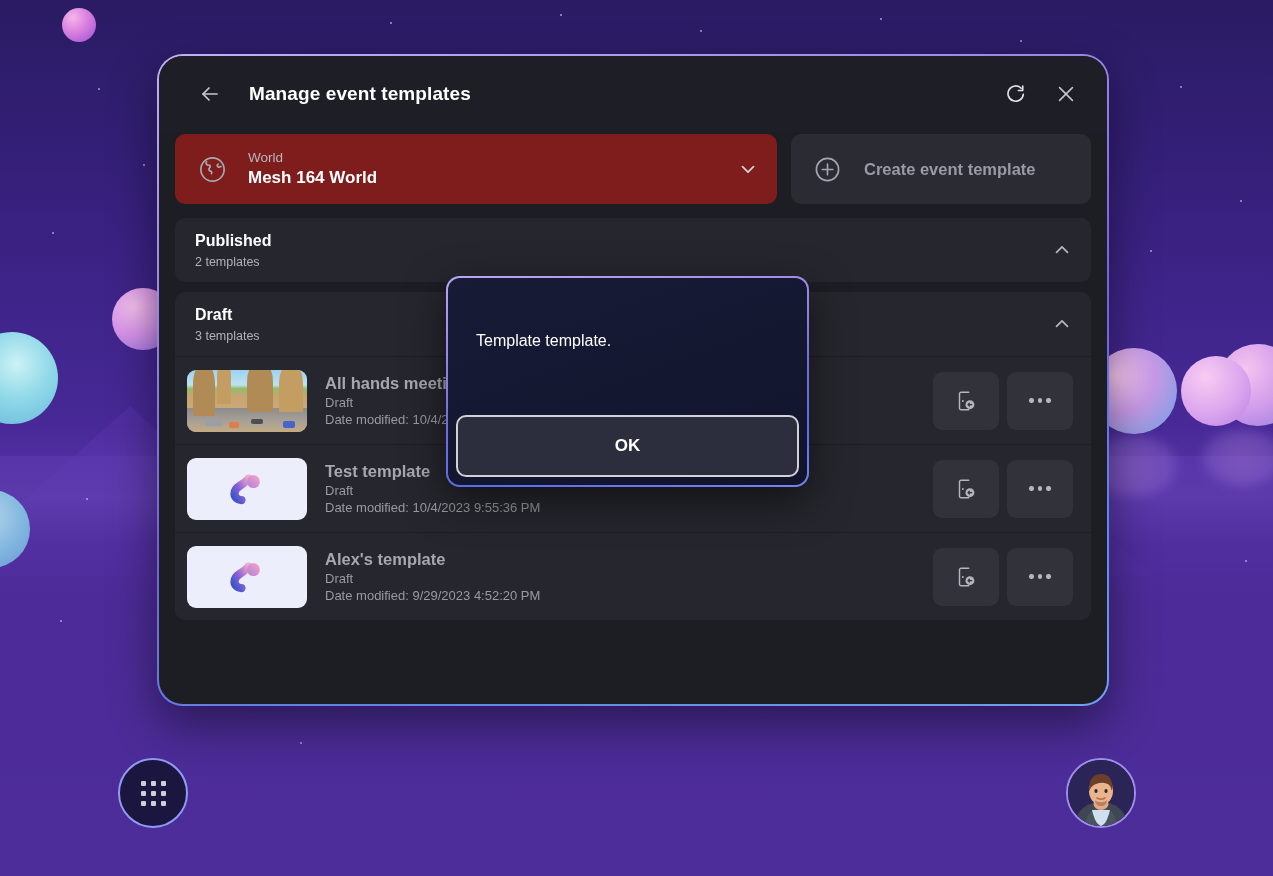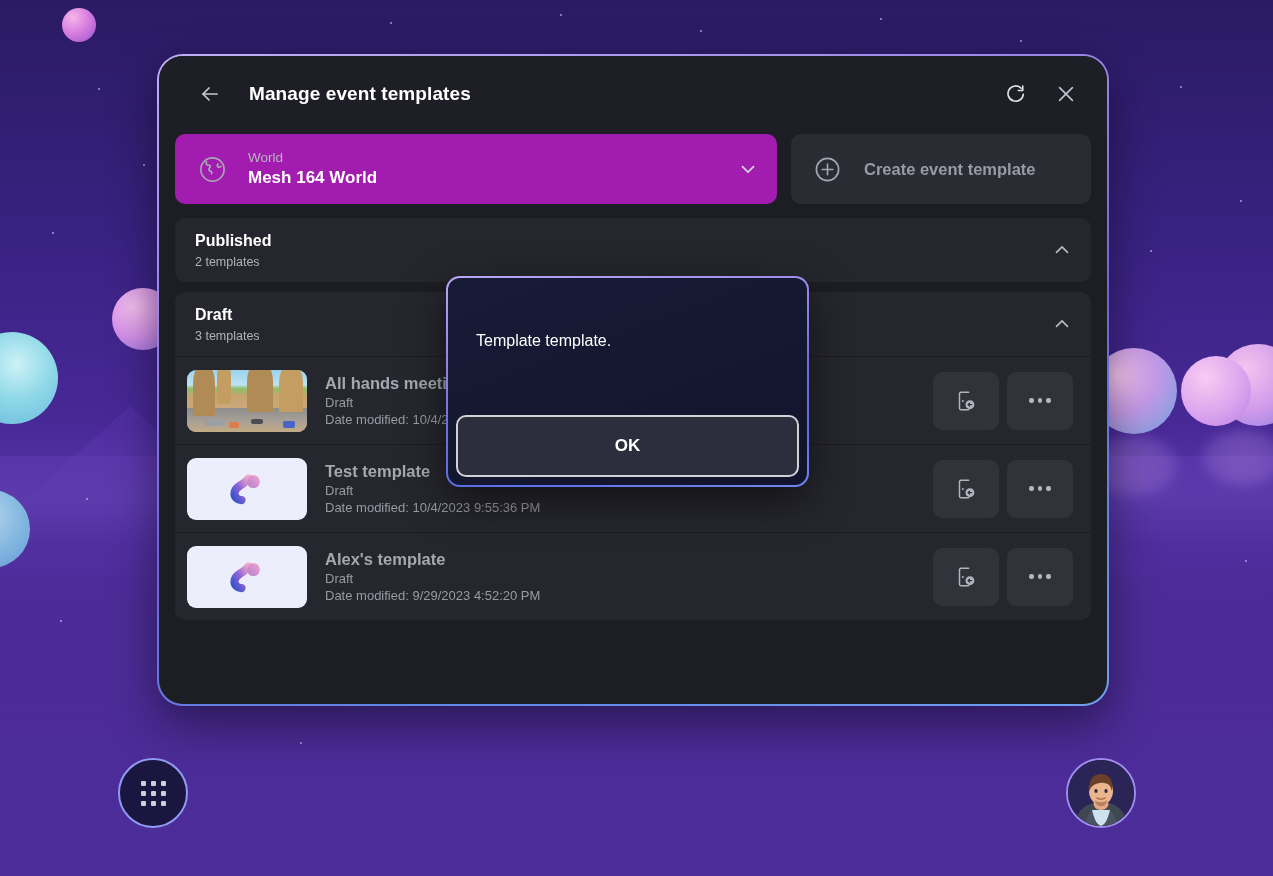--- a/index.html
+++ b/index.html
@@ -115,21 +115,21 @@
 
   
   .world-row {
     display: flex; gap: 14px;
     padding: 0 16px;
     margin-top: 2px;
   }
   .world-select {
     flex: 1;
     height: 70px;
-    background: #a21caf;
+    background: #7f1d1d;
     border-radius: 10px;
     display: flex; align-items: center;
     padding: 0 18px 0 22px;
     cursor: pointer;
   }
   .globe { margin-right: 20px; flex: 0 0 auto; }
   .world-text { flex: 1; display: flex; flex-direction: column; gap: 3px; }
   .world-label { font-size: 13.5px; color: #b6b6bf; }
   .world-value { font-size: 17px; font-weight: bold; color: #ffffff; }
   .create-btn {

